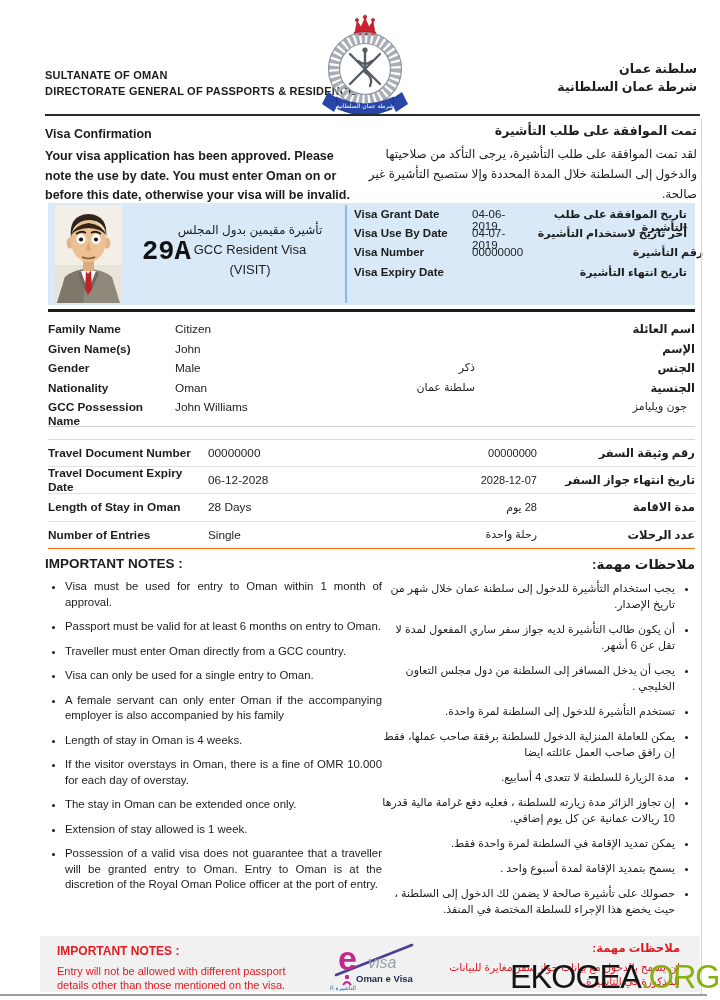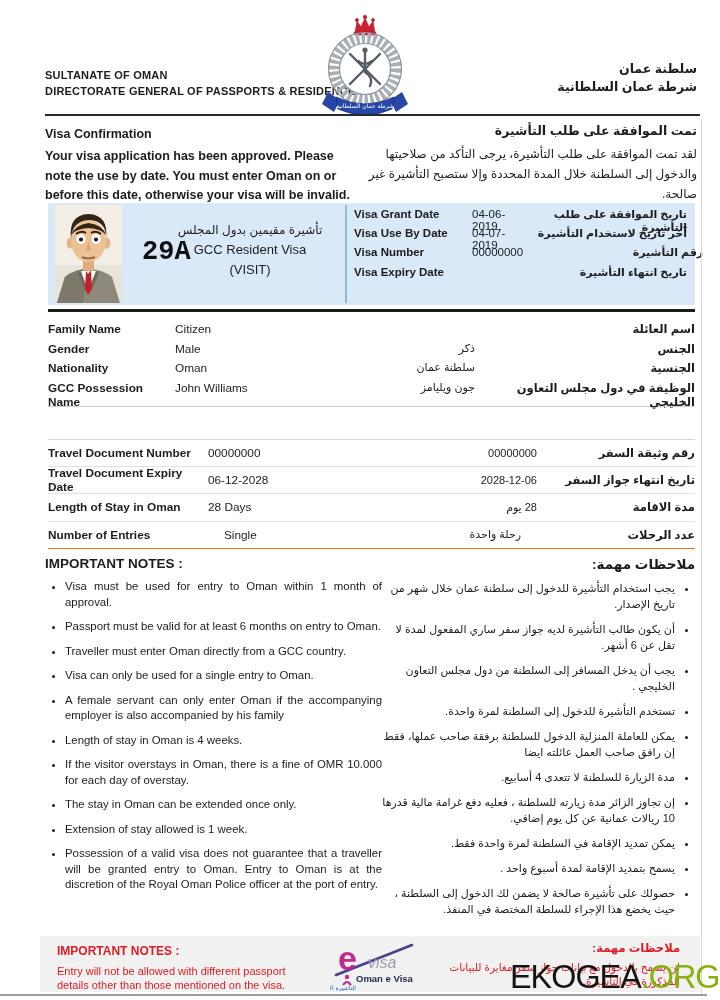--- a/index.html
+++ b/index.html
@@ -43,21 +43,21 @@
   .prow{display:flex;align-items:flex-start;height:19.6px;font-size:11.8px;}
   .plabel{width:127px;font-weight:bold;flex:none;}
   .pvalue{width:180px;flex:none;}
   .parvalue{flex:1;text-align:right;direction:rtl;font-size:11px;padding-right:8px;}
   .parlabel{flex:none;width:212px;text-align:right;font-weight:bold;direction:rtl;font-size:11.5px;}
 
   
   .travel-table{position:absolute;left:48px;width:647px;top:431px;border-top:1px solid #d8d8d8;
                 border-bottom:1px solid #f97316;}
   .trow{display:flex;align-items:center;height:26.2px;font-size:11.8px;border-bottom:1px solid #e2e2e2;}
-  .trow:last-child{border-bottom:none;gap:16px;}
+  .trow:last-child{border-bottom:none;}
   .tlabel{width:160px;font-weight:bold;flex:none;}
   .tvalue{width:170px;flex:none;}
   .tarvalue{flex:1;text-align:right;direction:rtl;font-size:11px;padding-right:6px;}
   .tarlabel{flex:none;width:152px;text-align:right;font-weight:bold;direction:rtl;font-size:11.5px;}
 
   
   .notes-en{position:absolute;left:45px;top:548px;width:337px;}
   .notes-ar{position:absolute;right:25px;top:548px;width:318px;direction:rtl;text-align:right;}
   .notes-title{font-size:13.5px;font-weight:bold;margin-bottom:8px;}
   ul.nlist{margin:0;padding:0 0 0 20px;list-style:disc;}
@@ -208,50 +208,55 @@
   <div class="rule-thick" style="top:301px"></div>
 
   <div class="personal-table">
     <div class="prow">
       <span class="plabel">Family Name</span>
       <span class="pvalue">Citizen</span>
       <span class="parvalue"></span>
       <span class="parlabel">اسم العائلة</span>
     </div>
     <div class="prow">
+      <span class="plabel">Given Name(s)</span>
+      <span class="pvalue">John</span>
+      <span class="parvalue"></span>
+      <span class="parlabel">الإسم</span>
+    </div>
+    <div class="prow">
       <span class="plabel">Gender</span>
       <span class="pvalue">Male</span>
       <span class="parvalue">ذكر</span>
       <span class="parlabel">الجنس</span>
     </div>
     <div class="prow">
       <span class="plabel">Nationality</span>
       <span class="pvalue">Oman</span>
       <span class="parvalue">سلطنة عمان</span>
       <span class="parlabel">الجنسية</span>
     </div>
     <div class="prow">
       <span class="plabel">GCC Possession Name</span>
       <span class="pvalue">John Williams</span>
       <span class="parvalue">جون ويليامز</span>
-      <span class="parlabel">الوظيفة في دول مجلس التعاون الخليجي</span>
     </div>
   </div>
 
   <div class="travel-table">
     <div class="trow">
       <span class="tlabel">Travel Document Number</span>
       <span class="tvalue">00000000</span>
       <span class="tarvalue">00000000</span>
       <span class="tarlabel">رقم وثيقة السفر</span>
     </div>
     <div class="trow">
       <span class="tlabel">Travel Document Expiry Date</span>
       <span class="tvalue">06-12-2028</span>
-      <span class="tarvalue">2028-12-06</span>
+      <span class="tarvalue">2028-12-07</span>
       <span class="tarlabel">تاريخ انتهاء جواز السفر</span>
     </div>
     <div class="trow">
       <span class="tlabel">Length of Stay in Oman</span>
       <span class="tvalue">28 Days</span>
       <span class="tarvalue">28 يوم</span>
       <span class="tarlabel">مدة الاقامة</span>
     </div>
     <div class="trow">
       <span class="tlabel">Number of Entries</span>

